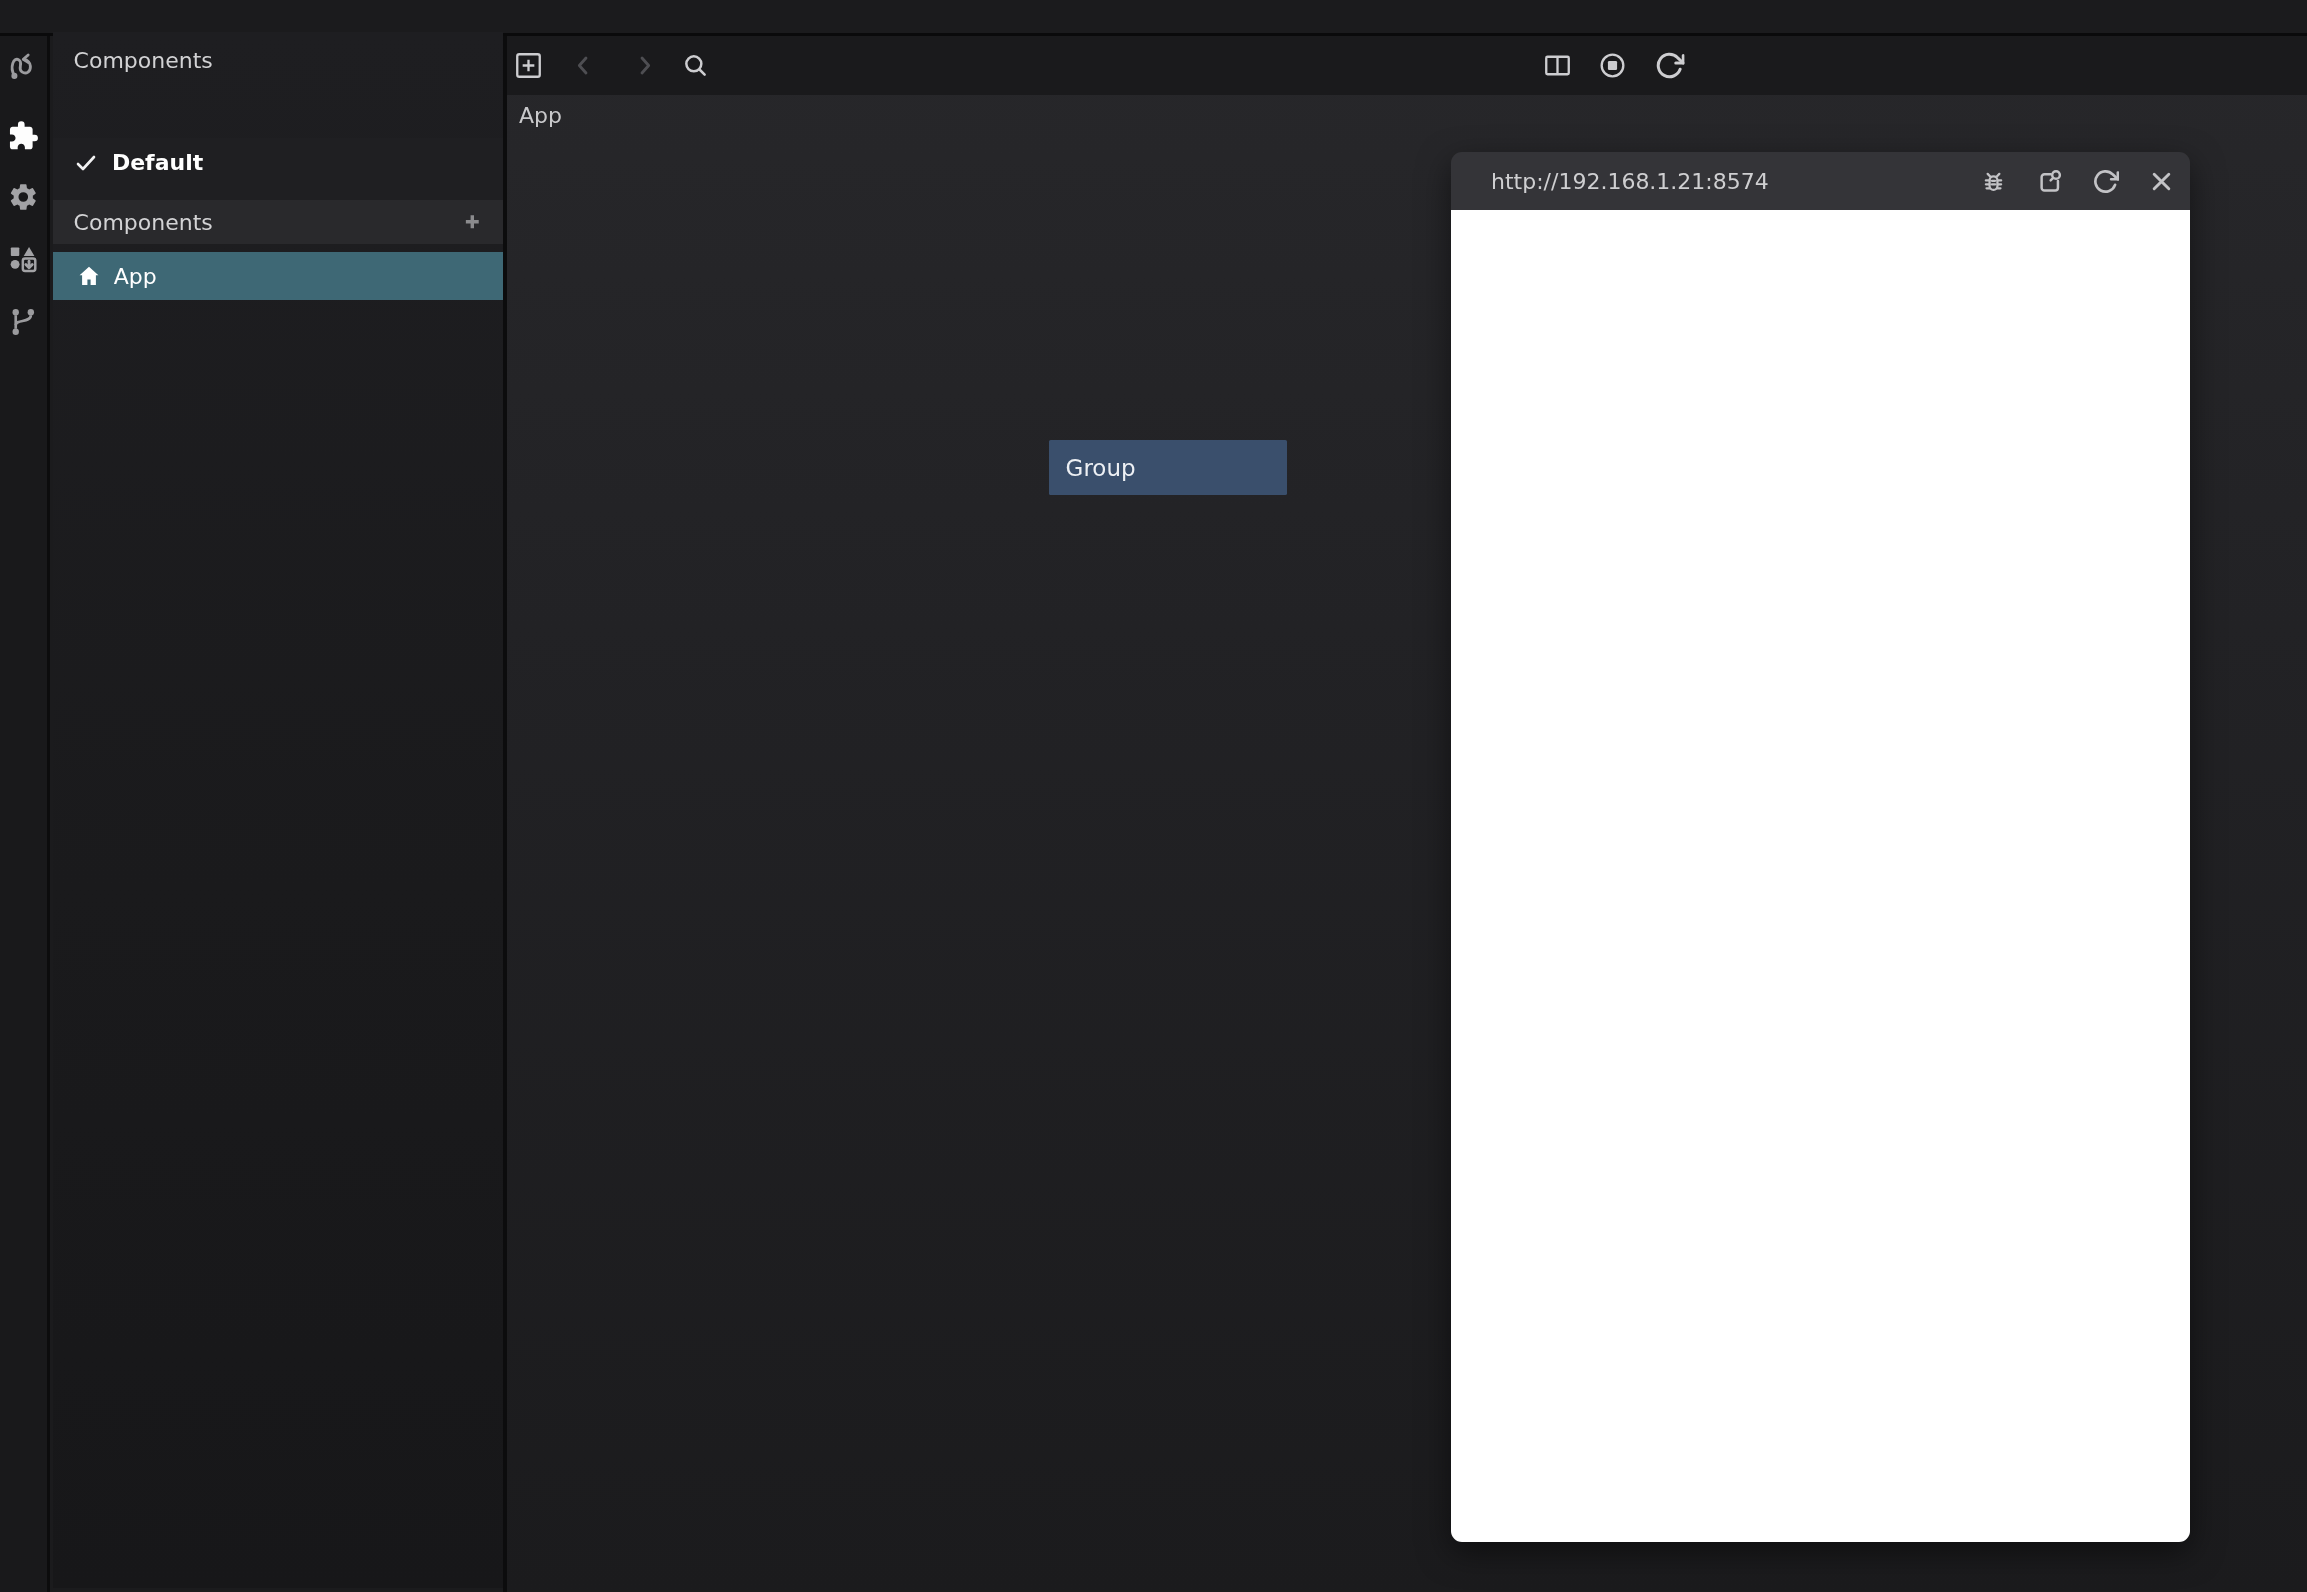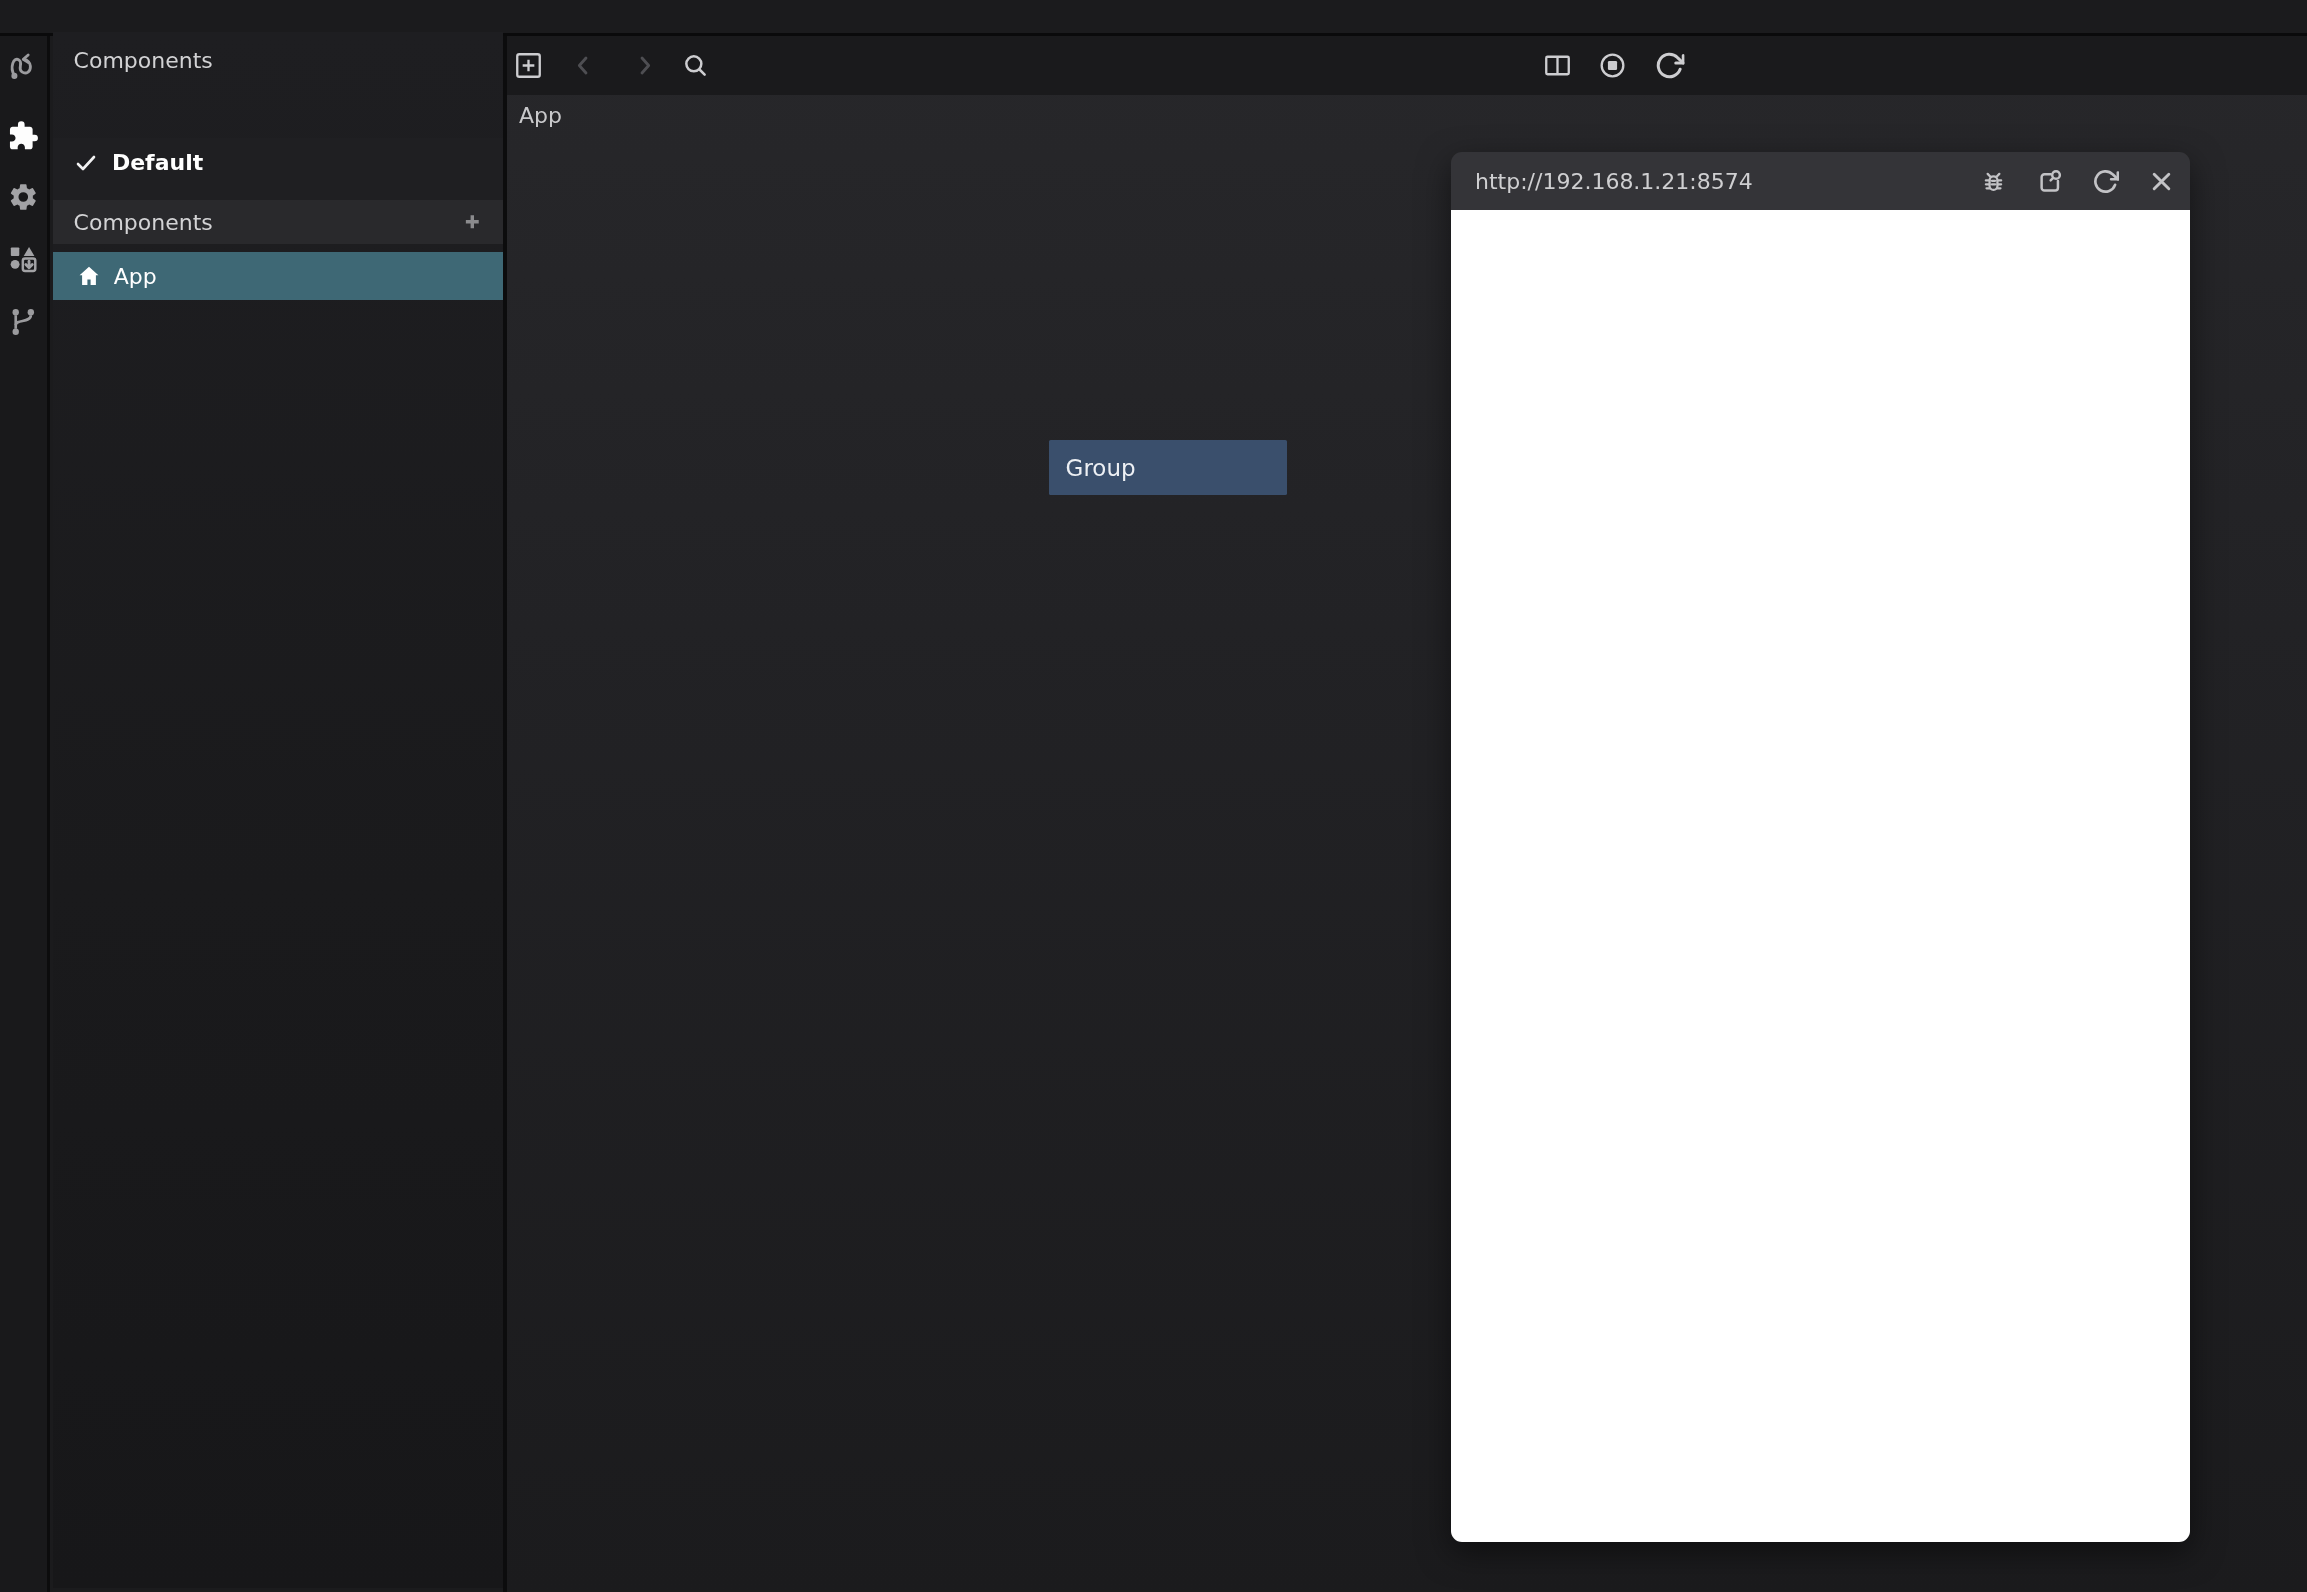--- a/index.html
+++ b/index.html
@@ -57,21 +57,21 @@
   .breadcrumb { position:absolute; left:12px; top:67px; font-size:22px; color:#c9c9cb; }
 
   .group-box { position:absolute; left:542px; top:404px; width:238px; height:55px; background:var(--group-box,#3a4f6c);
                border-radius:1.6px; display:flex; align-items:center; padding-left:16.6px; font-size:23px; color:#edf0f4; }
 
   
   .preview { position:absolute; left:944px; top:116px; width:739px; height:1389px; border-radius:11px;
              box-shadow:0 11px 32px rgba(0,0,0,0.5); }
   .preview-header { position:absolute; left:0; top:0; width:100%; height:58px; background:var(--preview-header,#343438);
                     border-radius:11px 11px 0 0; display:flex; align-items:center; }
-  .preview-url { margin-left:24px; font-size:22px; color:#cfcfd1; flex:1; white-space:nowrap; overflow:hidden; }
+  .preview-url { margin-left:40px; font-size:22px; color:#cfcfd1; flex:1; white-space:nowrap; overflow:hidden; }
   .preview-actions { display:flex; gap:26px; margin-right:13.5px; }
   .pv-icon { width:30px; height:30px; display:flex; align-items:center; justify-content:center; color:#c3c3c6; }
   .pv-icon svg { width:27px; height:27px; }
   .preview-body { position:absolute; left:0; top:58px; width:100%; height:1332px; background:#ffffff;
                   border-radius:0 0 11px 11px; }
 </style>
 </head>
 <body>
 
 <div class="app">

